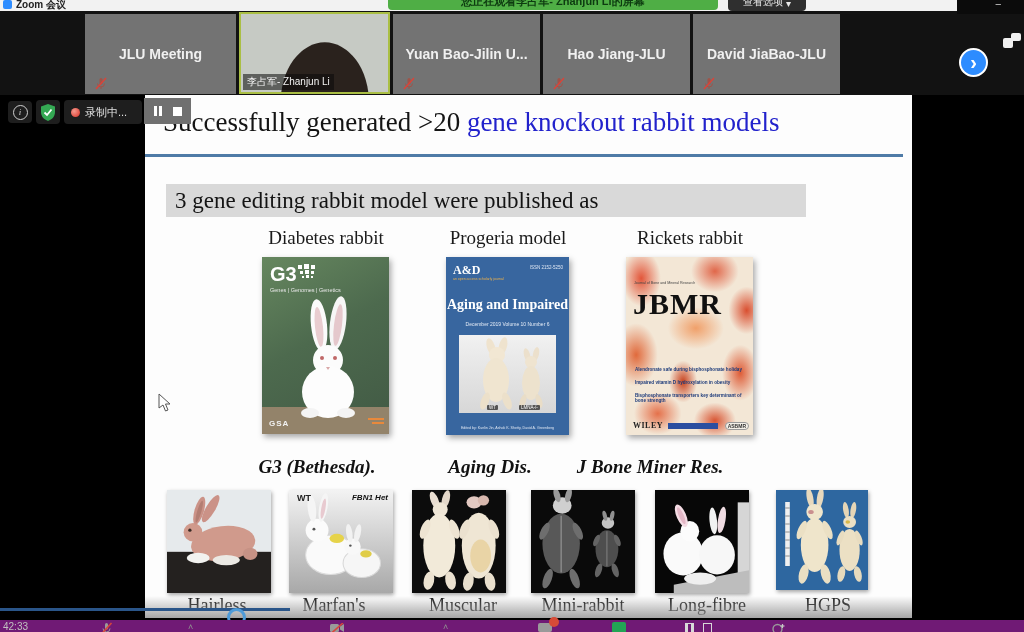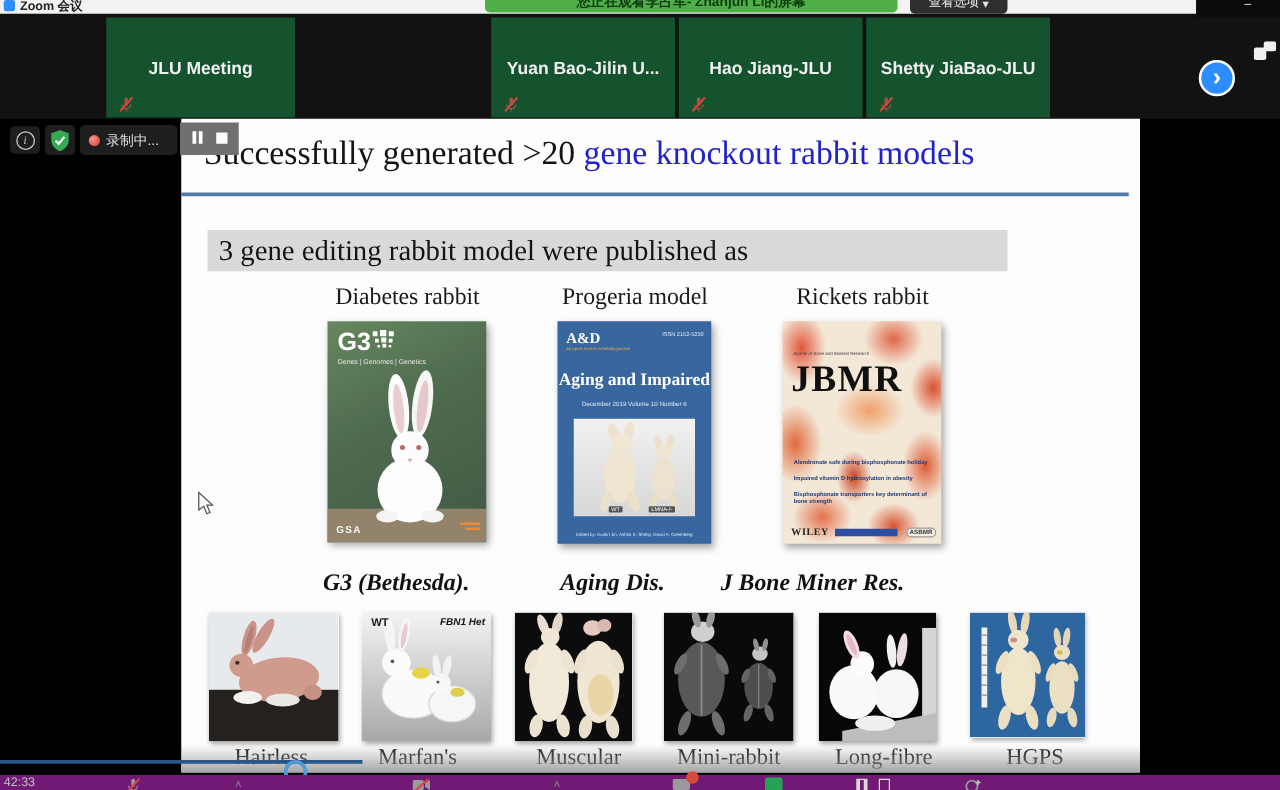--- a/index.html
+++ b/index.html
@@ -12,21 +12,21 @@
   #banner{position:absolute;left:388px;top:-12px;width:330px;height:21px;background:#4fae45;border-radius:4px;
           color:#0d3b10;font-size:11px;font-weight:bold;display:flex;align-items:flex-end;justify-content:center;
           padding-bottom:1px;white-space:nowrap;z-index:31;}
   #viewopt{position:absolute;left:728px;top:-12px;width:78px;height:21px;background:#2f2f2f;border-radius:4px;
            color:#e8e8e8;font-size:10px;display:flex;align-items:flex-end;justify-content:center;gap:3px;
            padding-bottom:2px;white-space:nowrap;z-index:31;}
   #winnotch{position:absolute;left:957px;top:0;width:67px;height:14px;background:#0b0b0b;z-index:30;color:#cfcfcf;
             font-size:11px;line-height:8px;padding-left:38px;box-sizing:border-box;}
   
   #strip{position:absolute;left:0;top:11px;width:1024px;height:84px;background:#121212;}
-  .tile{position:absolute;top:3px;height:80px;background:#14532d;display:flex;align-items:center;justify-content:center;}
+  .tile{position:absolute;top:3px;height:80px;background:#737373;display:flex;align-items:center;justify-content:center;}
   .tname{color:#f0f0f0;font-size:14px;font-weight:bold;white-space:nowrap;}
   .micmute{position:absolute;left:10px;bottom:4px;width:12px;height:13px;}
   #vtile{position:absolute;top:1px;left:239px;width:151px;height:82px;background:linear-gradient(180deg,#ccd0cb,#b7bcb6);
          border:2px solid #aabf44;box-sizing:border-box;overflow:hidden;}
   #vname{position:absolute;left:2px;bottom:2px;background:rgba(10,10,10,.55);color:#f2f2f2;font-size:10px;
          padding:1px 4px;white-space:nowrap;}
   #nextbtn{position:absolute;left:959px;top:37px;width:29px;height:29px;background:#2d8cff;border:2px solid #fff;
            border-radius:50%;color:#fff;font-size:20px;font-weight:bold;display:flex;align-items:center;
            justify-content:center;line-height:1;padding-bottom:2px;box-sizing:border-box;}
   
@@ -139,20 +139,28 @@
     <div class="tile" style="left:85px;width:151px;">
       <span class="tname">JLU Meeting</span>
       <svg class="micmute" viewBox="0 0 12 13">
         <rect x="4.5" y="1" width="3" height="6.5" rx="1.5" fill="#a05348"></rect>
         <path d="M2.5 6.5 a3.5 3.5 0 0 0 7 0" fill="none" stroke="#a05348" stroke-width="1"></path>
         <line x1="6" y1="9.5" x2="6" y2="12" stroke="#a05348" stroke-width="1"></line>
         <line x1="1" y1="12" x2="11" y2="1" stroke="#d8453a" stroke-width="1.6"></line>
       </svg>
     </div>
 
+    <div id="vtile">
+      <svg width="100%" height="100%" viewBox="0 0 100 55" preserveAspectRatio="none">
+        <rect x="0" y="0" width="100" height="55" fill="#c6cac4"></rect>
+        <ellipse cx="57" cy="62" rx="30" ry="42" fill="#2a221d"></ellipse>
+        <ellipse cx="52" cy="78" rx="16" ry="22" fill="#c49a7c"></ellipse>
+      </svg>
+      <span id="vname">李占军- Zhanjun Li</span>
+    </div>
 
     <div class="tile" style="left:393px;width:147px;">
       <span class="tname">Yuan Bao-Jilin U...</span>
       <svg class="micmute" viewBox="0 0 12 13">
         <rect x="4.5" y="1" width="3" height="6.5" rx="1.5" fill="#a05348"></rect>
         <path d="M2.5 6.5 a3.5 3.5 0 0 0 7 0" fill="none" stroke="#a05348" stroke-width="1"></path>
         <line x1="6" y1="9.5" x2="6" y2="12" stroke="#a05348" stroke-width="1"></line>
         <line x1="1" y1="12" x2="11" y2="1" stroke="#d8453a" stroke-width="1.6"></line>
       </svg>
     </div>
@@ -161,21 +169,21 @@
       <span class="tname">Hao Jiang-JLU</span>
       <svg class="micmute" viewBox="0 0 12 13">
         <rect x="4.5" y="1" width="3" height="6.5" rx="1.5" fill="#a05348"></rect>
         <path d="M2.5 6.5 a3.5 3.5 0 0 0 7 0" fill="none" stroke="#a05348" stroke-width="1"></path>
         <line x1="6" y1="9.5" x2="6" y2="12" stroke="#a05348" stroke-width="1"></line>
         <line x1="1" y1="12" x2="11" y2="1" stroke="#d8453a" stroke-width="1.6"></line>
       </svg>
     </div>
 
     <div class="tile" style="left:693px;width:147px;">
-      <span class="tname">Shetty JiaBao-JLU</span>
+      <span class="tname">David JiaBao-JLU</span>
       <svg class="micmute" viewBox="0 0 12 13">
         <rect x="4.5" y="1" width="3" height="6.5" rx="1.5" fill="#a05348"></rect>
         <path d="M2.5 6.5 a3.5 3.5 0 0 0 7 0" fill="none" stroke="#a05348" stroke-width="1"></path>
         <line x1="6" y1="9.5" x2="6" y2="12" stroke="#a05348" stroke-width="1"></line>
         <line x1="1" y1="12" x2="11" y2="1" stroke="#d8453a" stroke-width="1.6"></line>
       </svg>
     </div>
 
 
     <div id="nextbtn">

